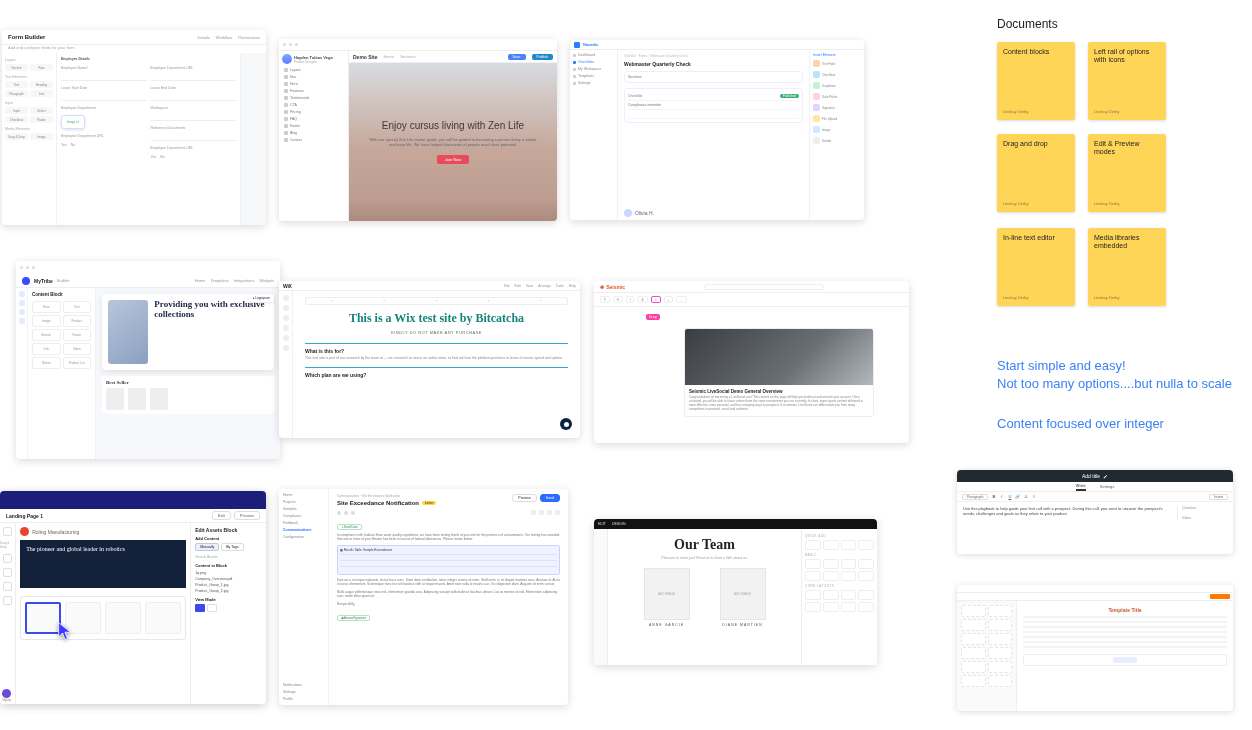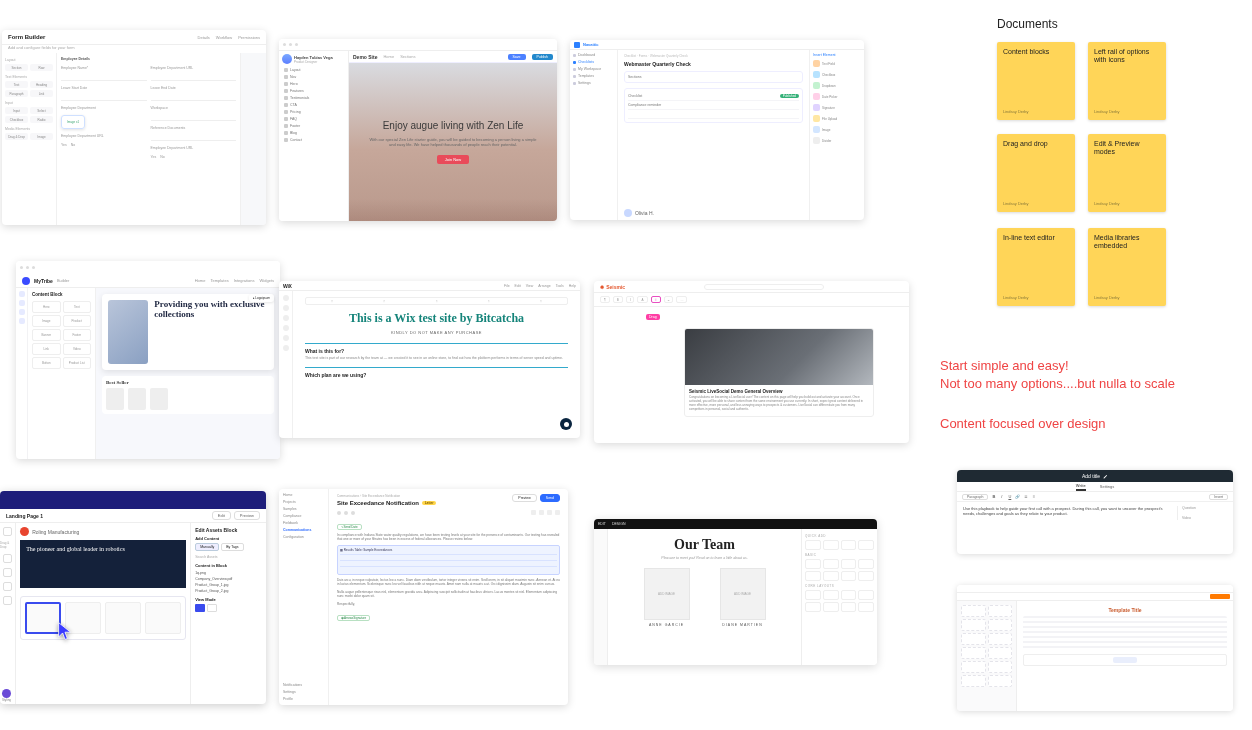--- a/index.html
+++ b/index.html
@@ -229,21 +229,21 @@
   .tm-panel .grid{display:grid;grid-template-columns:repeat(4,1fr);gap:2px;margin-bottom:3px;}
   .tm-panel .cell{height:10px;border:1px solid #eee;border-radius:2px;display:flex;align-items:center;justify-content:center;}
   .tm-panel .lbl{font-size:3px;color:#aaa;letter-spacing:0.5px;margin:2px 0;}
 
   
   .patterns-title{position:absolute;left:997px;top:17px;font-size:12px;font-weight:400;color:#222;}
   .sticky{position:absolute;width:78px;height:78px;background:#ffd558;border-radius:2px;box-shadow:0 1px 3px rgba(0,0,0,0.15);padding:6px;display:flex;flex-direction:column;}
   .sticky .txt{font-size:7px;font-weight:500;color:#222;line-height:1.15;}
   .sticky .auth{margin-top:auto;font-size:4px;color:#8a7a3a;}
 
-  .note-text{position:absolute;left:940px;font-size:13px;color:#ef4444;line-height:1.35;}
+  .note-text{position:absolute;left:997px;font-size:13px;color:#3b82f6;line-height:1.35;}
 
   
   .playbook{left:957px;top:470px;width:276px;height:84px;box-shadow:0 1px 6px rgba(0,0,0,0.15);}
   .pb-top{height:12px;background:#1f2a33;display:flex;align-items:center;justify-content:center;gap:3px;}
   .pb-top span{font-size:5px;color:#fff;}
   .pb-top .pen{width:5px;height:5px;}
   .pb-tabs{height:10px;display:flex;justify-content:center;align-items:center;gap:14px;font-size:4px;color:#666;border-bottom:1px solid #eee;}
   .pb-tabs .active{font-weight:600;border-bottom:2px solid #333;padding-bottom:1px;}
   .pb-tool{height:10px;display:flex;align-items:center;gap:3px;padding:0 5px;border-bottom:1px solid #f0f0f0;}
   .pb-tool .sel{font-size:3.5px;border:1px solid #ddd;padding:0 4px;border-radius:2px;color:#666;}
@@ -417,21 +417,21 @@
       </div>
       <div class="ds-right">
         <div class="tabs">
           <span class="logo">Demo Site</span>
           <span>Home</span>
           <span>Sections</span>
           <span class="btn">Save</span>
           <span class="pub">Publish</span>
         </div>
         <div class="ds-hero">
-          <h1>Enjoy augue living with Zen Life</h1>
+          <h1>Enjoy cursus living with Zen Life</h1>
           <p>With our special Zen Life starter guide, you will be guided to becoming a person living a simple and easy life. We have helped thousands of people reach their potential.</p>
           <div class="cta">Join Now</div>
         </div>
       </div>
     </div>
   </div>
 
   <div class="thumb webmaster">
     <div class="wm-top">
         <div class="logow"></div>
@@ -842,21 +842,21 @@
   </div>
   <div class="sticky" style="left:1088px;top:228px;">
     <div class="txt">Media libraries embedded</div>
       <div class="auth">Lindsay Derby</div>
   </div>
 
   <div class="note-text" style="top:357px;">
     <span>Start simple and easy!</span><br>
     <span>Not too many options....but nulla to scale</span>
   </div>
-  <div class="note-text" style="top:415px;">Content focused over design</div>
+  <div class="note-text" style="top:415px;">Content focused over integer</div>
 
   <div class="thumb playbook">
     <div class="pb-top">
         <span>Add title</span>
       <svg class="pen" viewBox="0 0 16 16">
           <path d="M2 14 L4 14 L13 5 L11 3 L2 12 Z" fill="#fff"></path>
         </svg>
     </div>
     <div class="pb-tabs">
       <span class="active">Write</span>

